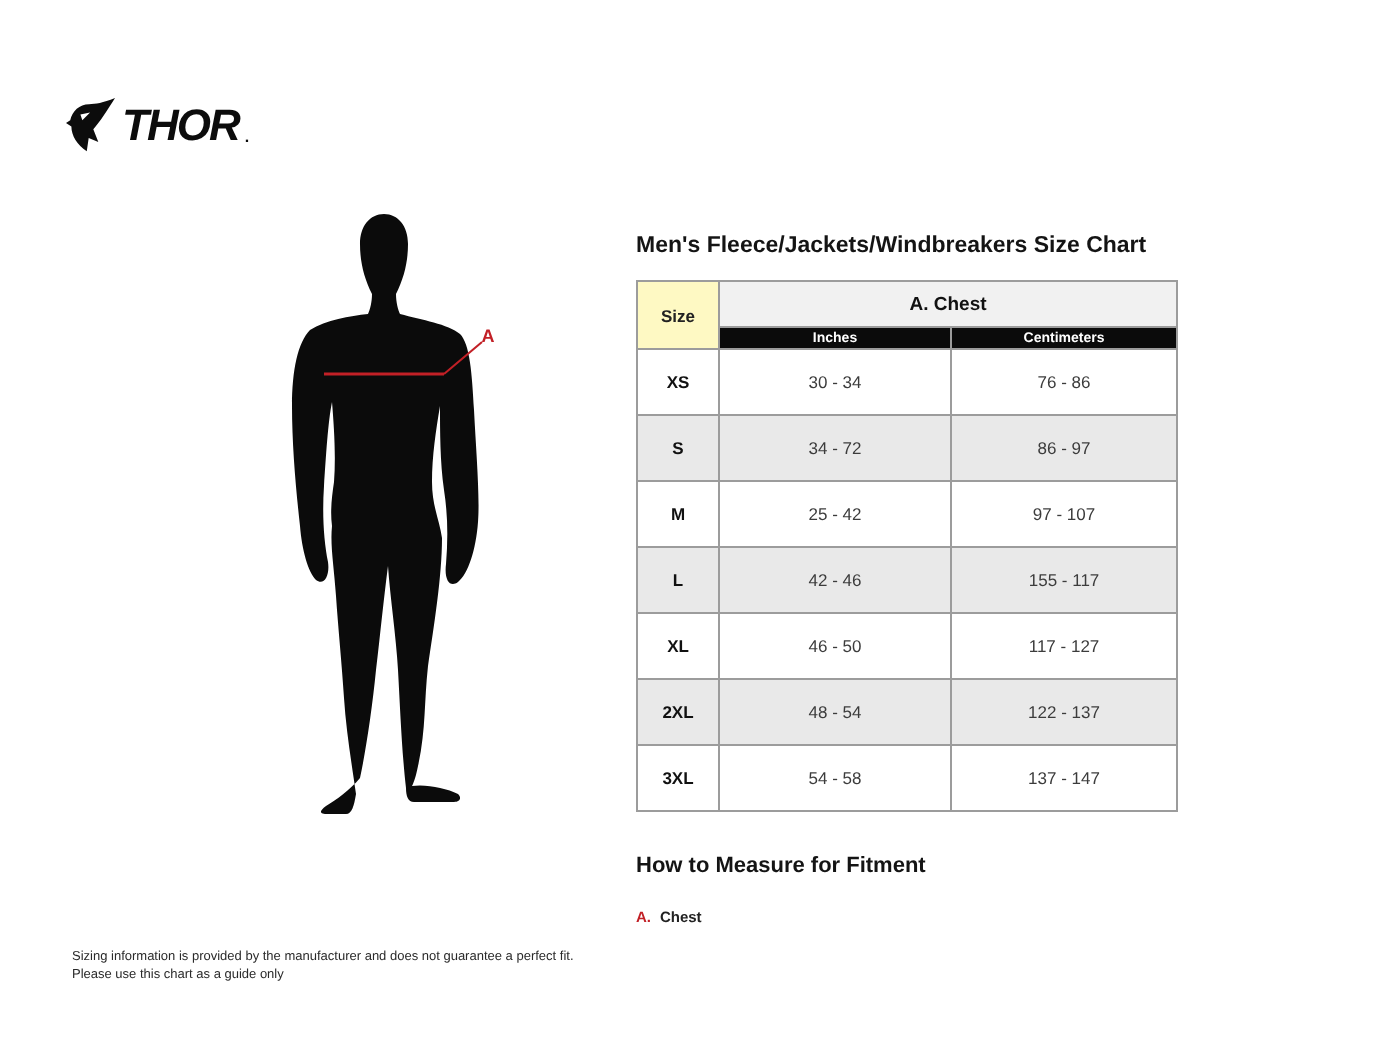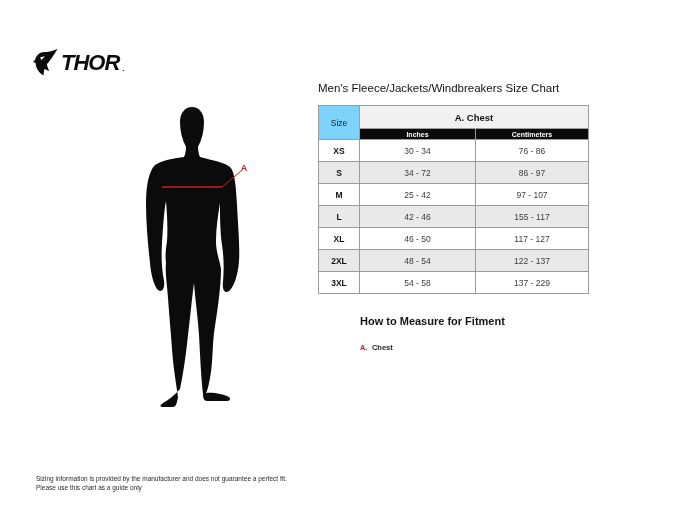--- a/index.html
+++ b/index.html
@@ -13,36 +13,36 @@
   .logo-text { font-size:22px; font-weight:bold; font-style:italic;
                letter-spacing:-1px; color:#0c0c0c; line-height:26px; }
   .logo-dot { font-size:8px; font-weight:bold; color:#0c0c0c; align-self:flex-end; margin-bottom:3px; }
 
   
   .figure-wrap { position:absolute; left:143px; top:103px; width:124px; height:306px; }
   .figure-wrap svg { display:block; }
 
   
   .right-col { position:absolute; left:318px; top:82px; width:270px; }
-  .chart-title { font-size:11.5px; font-weight:normal; color:#141414; margin-bottom:11px; }
+  .chart-title { font-size:11.5px; font-weight:bold; color:#141414; margin-bottom:11px;margin-top:35px; }
 
   table.size-table { border-collapse:collapse; width:270px; table-layout:fixed; }
   table.size-table th, table.size-table td {
       border:1px solid #9c9c9c; text-align:center; vertical-align:middle; }
   col.c-size { width:41px; } col.c-in { width:116px; } col.c-cm { width:113px; }
 
-  .size-h  { background:#7dd3fc; font-size:8.5px; font-weight:normal; color:#222; }
+  .size-h  { background:#fef9c3; font-size:8.5px; font-weight:bold; color:#222; }
   .group-h { background:#f1f1f1; font-size:9.5px; font-weight:bold; color:#111; height:23px; }
   .unit-h  { background:#0b0b0b; color:#ffffff; font-size:7px; font-weight:bold; height:11px; }
-  tbody tr { height:22px; }
+  tbody tr { height:33px; }
   tbody tr:nth-child(even) td, tbody tr:nth-child(even) th { background:#e9e9e9; }
   tbody th { font-size:8.5px; font-weight:bold; color:#111; background:#ffffff; }
   tbody td { font-size:8.5px; color:#3c3c3c; background:#ffffff; }
 
-  .measure-block { margin-top:21px;margin-left:42px; }
+  .measure-block { margin-top:21px; }
   .measure-title { font-size:11px; font-weight:bold; color:#141414; }
   .measure-item  { margin-top:9px; }
   .measure-key   { font-size:7.5px; font-weight:bold; color:#c22026; }
   .measure-name  { font-size:7.5px; font-weight:bold; color:#222; }
   .measure-instruction { font-size:7.5px; color:#3c3c3c; margin-top:3px; }
 
   
   .footer { position:absolute; left:36px; top:474px; font-size:6.5px;
             line-height:9px; color:#2a2a2a; }
 </style>
@@ -162,21 +162,21 @@
         <td>117 - 127</td>
       </tr>
       <tr>
         <th>2XL</th>
         <td>48 - 54</td>
         <td>122 - 137</td>
       </tr>
       <tr>
         <th>3XL</th>
         <td>54 - 58</td>
-        <td>137 - 229</td>
+        <td>137 - 147</td>
       </tr>
     </tbody>
   </table>
 
   <div class="measure-block">
     <div class="measure-title">How to Measure for Fitment</div>
     <div class="measure-item">
       <div>
         <span class="measure-key">A.</span>
         <span class="measure-name">Chest</span>

